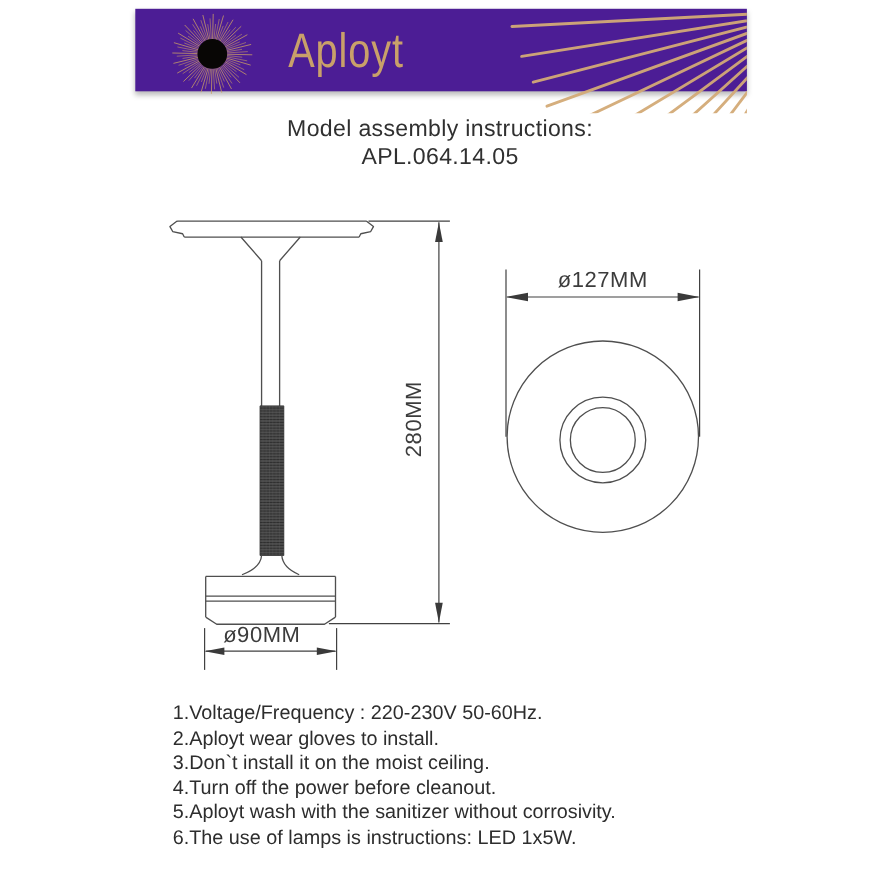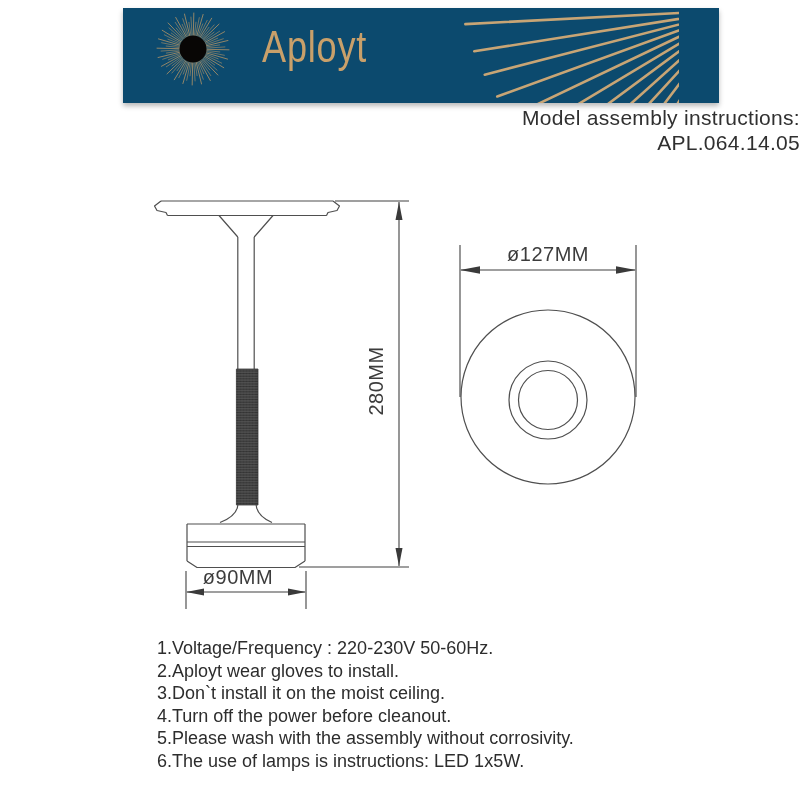--- a/index.html
+++ b/index.html
@@ -3,37 +3,36 @@
 <meta charset="utf-8">
 <style>
   html,body{margin:0;padding:0;}
   body{
     width:800px;height:800px;position:relative;overflow:hidden;
     background:#ffffff;
     font-family:"Liberation Sans","DejaVu Sans",sans-serif;
   }
   
   .banner{
-    position:absolute;left:123px;top:8px;width:556px;height:95px;
-    background:#0c4a6e;
+    position:absolute;left:123px;top:8px;width:556px;height:75px;
+    background:#4c1d95;
     box-shadow:0 3px 5px rgba(0,0,0,.28);
-    padding-left:40px;
   }
   .banner svg{position:absolute;left:0;top:0;}
   .brand{
     position:absolute;left:139px;top:14px;
     font-size:44px;font-weight:400;letter-spacing:1px;
     color:#c9a06a;
     transform:scaleX(.82);transform-origin:left top;
     white-space:nowrap;
   }
   
   .title-block{
     position:absolute;top:105px;left:0;width:800px;
-    text-align:right;color:#303030;
+    text-align:center;color:#303030;
     font-size:21px;line-height:25px;letter-spacing:.3px;
   }
   
   .drawing{position:absolute;left:0;top:170px;}
   .drawing text{
     font-family:"Liberation Sans","DejaVu Sans",sans-serif;
     fill:#3c3c3c;font-size:20px;letter-spacing:.5px;
   }
   
   .instructions{
@@ -278,19 +277,19 @@
   <div class="instr-row">
     <span class="instr-num">3.</span>
     <span class="instr-text">Don`t install it on the moist ceiling.</span>
   </div>
   <div class="instr-row">
     <span class="instr-num">4.</span>
     <span class="instr-text">Turn off the power before cleanout.</span>
   </div>
   <div class="instr-row">
     <span class="instr-num">5.</span>
-    <span class="instr-text">Please wash with the assembly without corrosivity.</span>
+    <span class="instr-text">Aployt wash with the sanitizer without corrosivity.</span>
   </div>
   <div class="instr-row">
     <span class="instr-num">6.</span>
     <span class="instr-text">The use of lamps is instructions: LED 1x5W.</span>
   </div>
 </div>
 
 </body></html>

